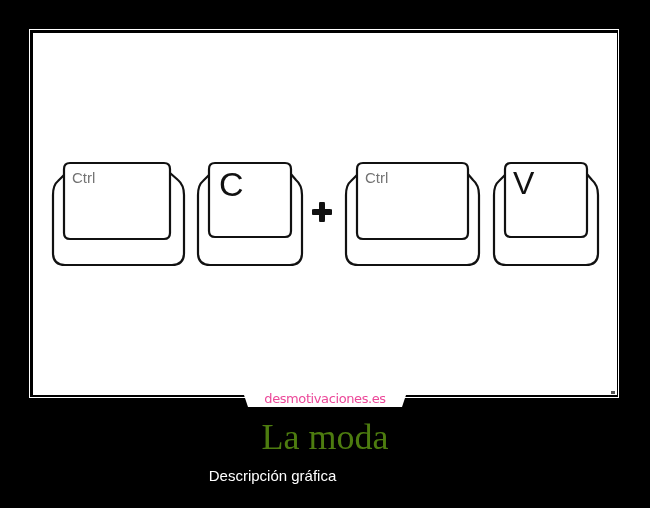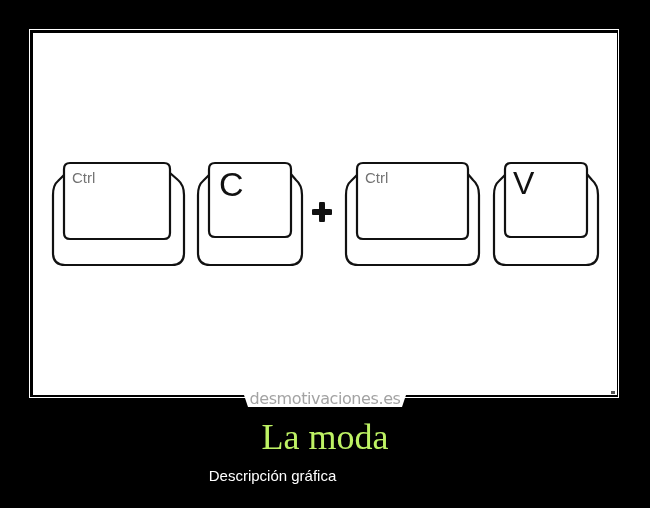--- a/index.html
+++ b/index.html
@@ -5,22 +5,22 @@
   html,body{margin:0;padding:0;}
   body{width:650px;height:508px;background:#000;position:relative;overflow:hidden;}
   .frame{position:absolute;left:29px;top:29px;width:590px;height:369px;border:1px solid #fff;box-sizing:border-box;}
   .canvas{position:absolute;left:33px;top:33px;width:584px;height:362px;background:#fff;}
   .key{position:absolute;}
   .key svg{display:block;}
   .legend{position:absolute;font-family:"Liberation Sans",sans-serif;color:#737373;}
   .plus{position:absolute;left:312px;top:202px;width:20px;height:20px;}
   .corner-dot{position:absolute;left:611px;top:391px;width:4px;height:3px;background:#555;}
   .wm{position:absolute;left:244px;top:390px;width:162px;height:18px;}
-  .wm-text{position:absolute;left:0;top:0;width:162px;height:18px;line-height:17px;text-align:center;font-family:"DejaVu Sans",sans-serif;font-size:16px;color:#a3a3a3;letter-spacing:-0.4px;}
-  .title{position:absolute;left:0;top:417px;width:650px;text-align:center;font-family:"Liberation Serif",serif;font-size:36px;color:#bef264;line-height:40px;}
+  .wm-text{position:absolute;left:0;top:0;width:162px;height:18px;line-height:17px;text-align:center;font-family:"DejaVu Sans",sans-serif;font-size:13px;color:#ec4899;letter-spacing:-0.4px;}
+  .title{position:absolute;left:0;top:417px;width:650px;text-align:center;font-family:"Liberation Serif",serif;font-size:36px;color:#4d7c0f;line-height:40px;}
   .subtitle{position:absolute;left:0;top:466px;width:545px;text-align:center;font-family:"Liberation Sans",sans-serif;font-size:15px;color:#fff;line-height:20px;}
 </style>
 </head>
 <body>
 
 <div class="frame"></div>
 <div class="canvas"></div>
 
 <div class="key" style="left:50px;top:161px;">
   <svg width="138" height="108" viewBox="0 0 138 108">

